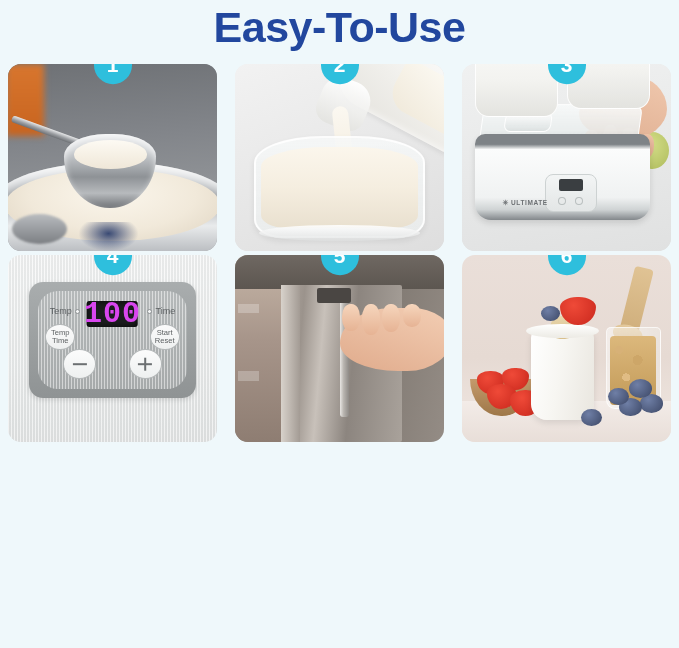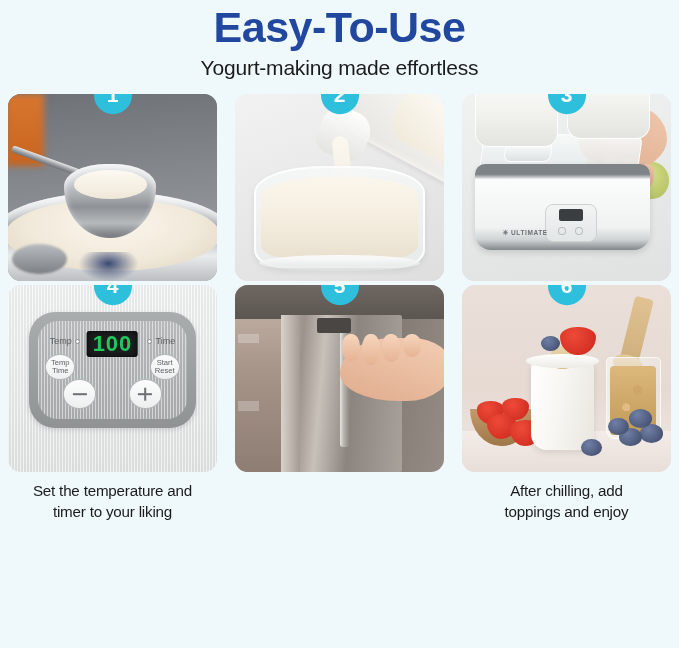--- a/index.html
+++ b/index.html
@@ -259,21 +259,21 @@
   .s3 .brand .mark { font-size: 7px; }
 
   
   .s4 { background: linear-gradient(180deg,#f2f3f3 0%,#e9ebeb 55%,#dfe1e1 100%); }
   .s4 .brush {
     position:absolute; inset:0;
     background: repeating-linear-gradient(90deg, rgba(255,255,255,.55) 0 1px, rgba(205,208,208,.28) 1px 3px);
   }
   .s4 .bezel {
     position:absolute; left:10%; top:14%; width:80%; height:62%;
-    border-radius: 26px;
+    border-radius: 14px;
     background: linear-gradient(180deg,#a9adae,#8f9394);
     box-shadow: 0 2px 5px rgba(0,0,0,.12);
   }
   .s4 .face {
     position:absolute; inset: 9px;
     border-radius: 20px;
     background: linear-gradient(180deg,#fafbfb,#eceeee);
     background-image: repeating-linear-gradient(90deg, rgba(255,255,255,.6) 0 1px, rgba(214,217,217,.3) 1px 3px);
   }
   .s4 .lbl {
@@ -290,24 +290,24 @@
   .s4 .display {
     position:absolute; left:50%; top:11%;
     transform: translateX(-50%);
     width: 34%; height: 26%;
     background: #1b1d1e;
     border-radius: 3px;
     display:flex; align-items:center; justify-content:center;
     box-shadow: inset 0 0 6px rgba(0,0,0,.8);
   }
   .s4 .digits {
-    color:#22c55e;
-    font-family: Liberation Sans, sans-serif;
+    color:#d946ef;
+    font-family: Liberation Mono, monospace;
     font-weight: bold;
-    font-size: 22px;
+    font-size: 30px;
     letter-spacing: 1px;
     line-height: 1;
   }
   .s4 .rbtn {
     position:absolute;
     width: 20%; height: 27%;
     border-radius: 50%;
     border: 1px solid #b4b8b9;
     background: linear-gradient(180deg,#fbfbfb,#eef0f0);
     display:flex; align-items:center; justify-content:center;
@@ -447,21 +447,20 @@
     background: linear-gradient(180deg,#e8d6ad,#d8bf8c);
   }
 </style>
 </head>
 <body>
 
 <div id="page">
 
   <div class="header">
     <div class="title">Easy-To-Use</div>
-    <div class="subtitle">Yogurt-making made effortless</div>
   </div>
 
   <div class="grid">
 
     <div class="cell">
       <div class="tile s1">
         <div class="wall"></div>
         <div class="orange"></div>
         <div class="pot">
           <div class="milk"></div>
@@ -556,22 +555,20 @@
             </div>
             <div class="cbtn cb-plus">
               <i class="h"></i>
               <i class="v"></i>
             </div>
 
           </div>
         </div>
         <div class="badge">4</div>
       </div>
-      <div class="caption">Set the temperature and
-timer to your liking</div>
     </div>
 
     <div class="cell">
       <div class="tile s5">
         <div class="interior">
           <div class="shelf sh1"></div>
           <div class="shelf sh2"></div>
         </div>
         <div class="topbar"></div>
         <div class="door">
@@ -616,18 +613,16 @@
         <div class="blue6" style="left:38%; top:27%; width:9%;  height:8%;"></div>
 
         <div class="blue6" style="right:4%;  bottom:16%; width:11%; height:10%;"></div>
         <div class="blue6" style="right:14%; bottom:14%; width:11%; height:10%;"></div>
         <div class="blue6" style="right:9%;  bottom:24%; width:11%; height:10%;"></div>
         <div class="blue6" style="right:20%; bottom:20%; width:10%; height:9%;"></div>
         <div class="blue6" style="left:57%;  bottom:9%;  width:10%; height:9%;"></div>
 
         <div class="badge">6</div>
       </div>
-      <div class="caption">After chilling, add
-toppings and enjoy</div>
     </div>
 
   </div>
 </div>
 
 </body></html>

